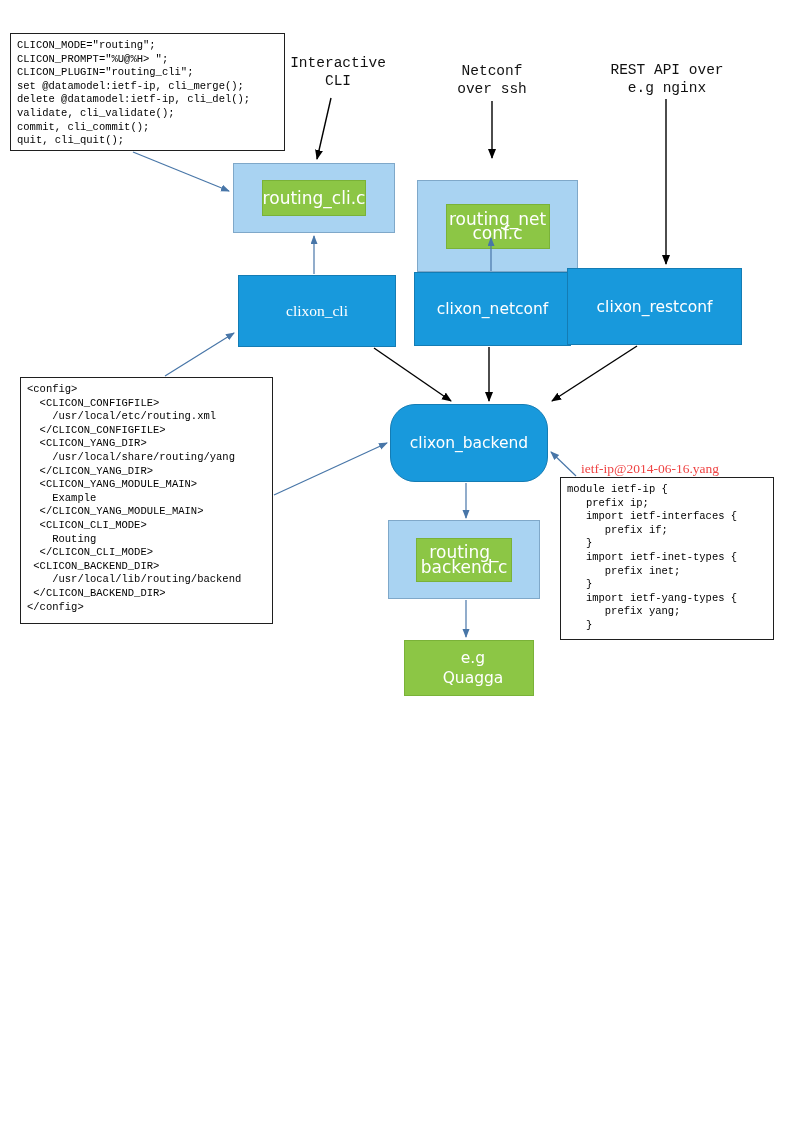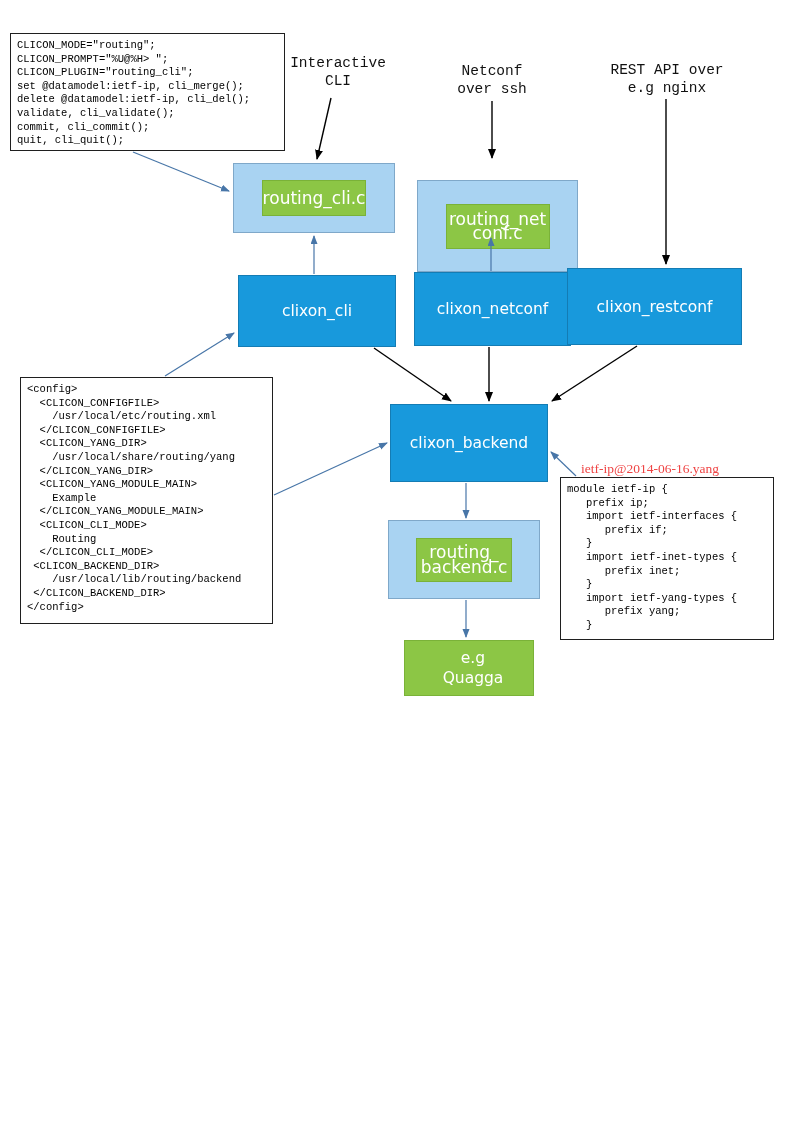--- a/index.html
+++ b/index.html
@@ -73,24 +73,24 @@
 e.g nginx</div>
 
   <div class="abs container-box" style="left:233px; top:163px; width:162px; height:70px;">
     <div class="plugin-box" style="width:104px; height:36px;">routing_cli.c</div>
   </div>
   <div class="abs container-box" style="left:417px; top:180px; width:161px; height:92px;">
     <div class="plugin-box" style="width:104px; height:45px;">routing_net
 conf.c</div>
   </div>
 
-  <div class="abs component-box" style="left:238px; top:275px; width:158px; height:72px;">clixon_cli</div>
+  <div class="abs component-box" style="left:238px; top:275px; width:158px; height:72px;font-family:Liberation Serif, serif;">clixon_cli</div>
   <div class="abs component-box" style="left:414px; top:272px; width:157px; height:74px;">clixon_netconf</div>
   <div class="abs component-box" style="left:567px; top:268px; width:175px; height:77px;">clixon_restconf</div>
-  <div class="abs component-box" style="left:390px; top:404px; width:158px; height:78px;">clixon_backend</div>
+  <div class="abs component-box" style="left:390px; top:404px; width:158px; height:78px;border-radius:25px;">clixon_backend</div>
 
   <div class="abs file-label" style="left:24px; top:358px;">routing.xml</div>
   <div class="abs code-box" style="left:20px; top:377px; width:253px; height:247px;">
     <pre>&lt;config&gt;
   &lt;CLICON_CONFIGFILE&gt;
     /usr/local/etc/routing.xml
   &lt;/CLICON_CONFIGFILE&gt;
   &lt;CLICON_YANG_DIR&gt;
     /usr/local/share/routing/yang
   &lt;/CLICON_YANG_DIR&gt;

